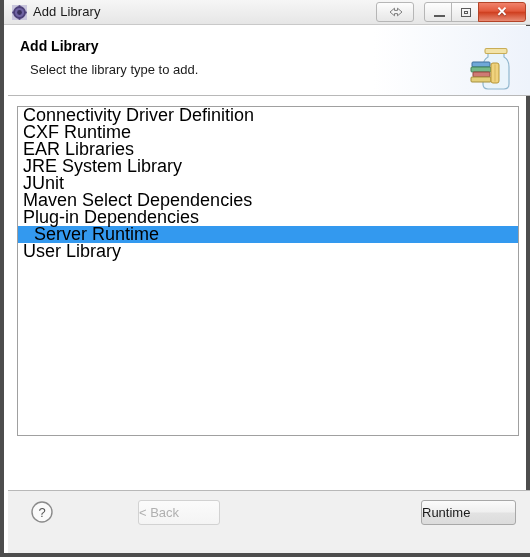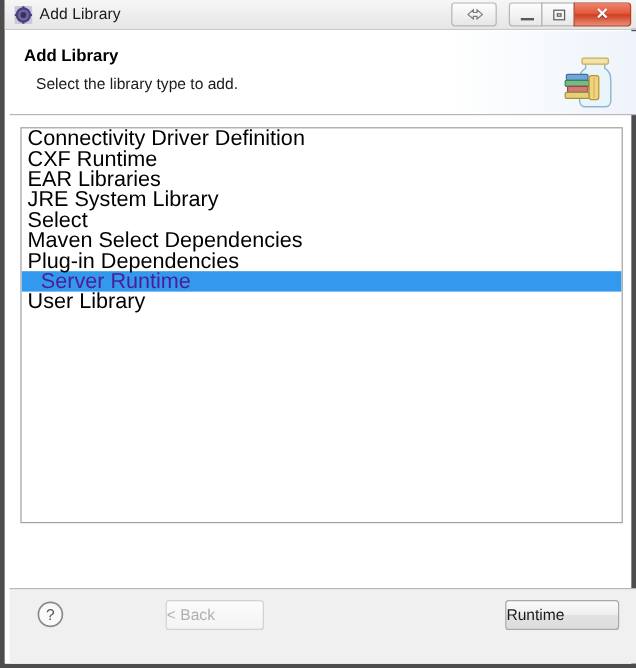--- a/index.html
+++ b/index.html
@@ -164,21 +164,21 @@
     height: 17px;
     line-height: 17px;
     padding-left: 5px;
     font-size: 18px;
     color: #000000;
     white-space: nowrap;
     box-sizing: border-box;
   }
   .list-row.selected {
     background: #3399ef;
-    color: #4c1d95;
+    color: #000000;
     padding-left: 16px;
   }
 
   
   .button-bar {
     position: absolute;
     left: 4px; top: 490px;
     width: 522px;
     height: 63px;
     background: #f0f0f0;
@@ -281,21 +281,21 @@
           <line x1="33" y1="30.5" x2="33" y2="47.5" stroke="#d6b55e" stroke-width="1"></line>
         </svg>
       </span>
     </div>
 
     <div class="list-box">
       <div class="list-row">Connectivity Driver Definition</div>
       <div class="list-row">CXF Runtime</div>
       <div class="list-row">EAR Libraries</div>
       <div class="list-row">JRE System Library</div>
-      <div class="list-row">Select</div>
+      <div class="list-row">JUnit</div>
       <div class="list-row">Maven Select Dependencies</div>
       <div class="list-row">Plug-in Dependencies</div>
       <div class="list-row selected">Server Runtime</div>
       <div class="list-row">User Library</div>
     </div>
 
     <div class="button-bar">
       <span class="help-btn">
         <svg width="24" height="24" viewBox="0 0 24 24">
           <circle cx="12" cy="12" r="10" fill="#fafafa" stroke="#8a8a8a" stroke-width="1.4"></circle>

